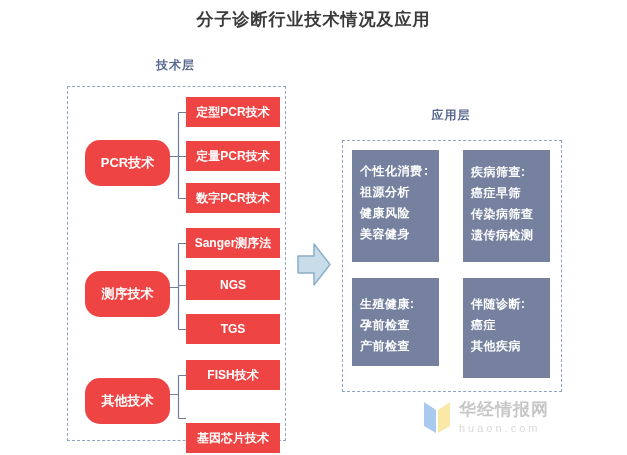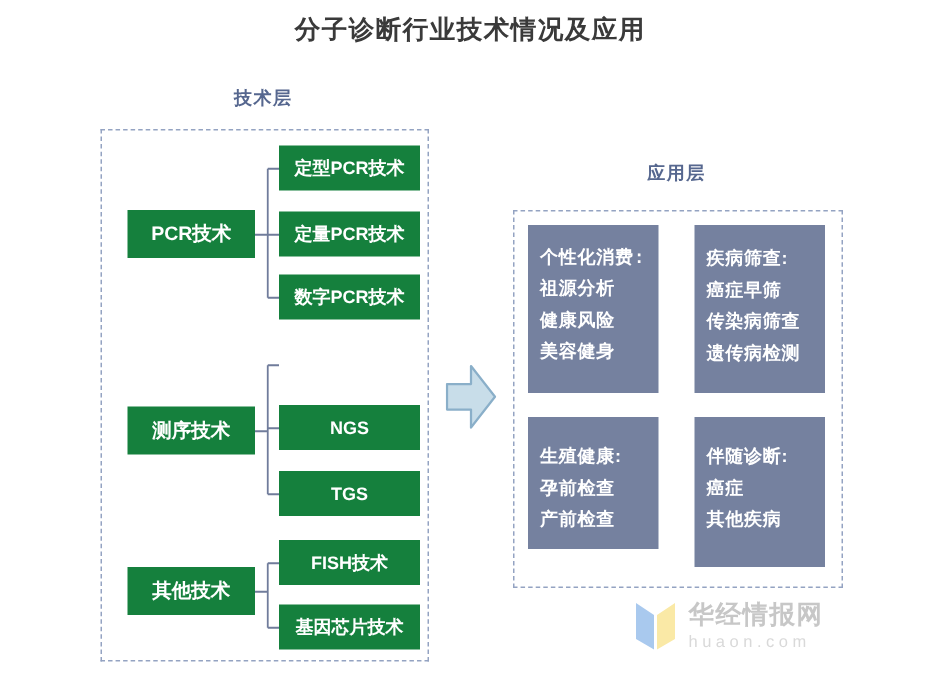--- a/index.html
+++ b/index.html
@@ -14,24 +14,24 @@
     letter-spacing: 1px;
   }
   .layer-label {
     position: absolute; text-align: center; font-size: 12px; font-weight: bold;
     color: #56678f; letter-spacing: 1px;
   }
   .dash-panel {
     position: absolute; border: 1px dashed #94a3c2; background: transparent;
   }
   .pbox, .cbox {
-    position: absolute; background: #15803d; color: #ffffff; font-weight: bold;
+    position: absolute; background: #ef4444; color: #ffffff; font-weight: bold;
     display: flex; align-items: center; justify-content: center; text-align: center;
   }
-  .pbox { width: 85px; height: 32px; left: 85px; font-size: 13px; }
+  .pbox { width: 85px; height: 46px; left: 85px; font-size: 13px; border-radius: 15px; }
   .cbox { width: 94px; height: 30px; left: 186px; font-size: 12px; }
   .abox {
     position: absolute; background: #75819f; color: #ffffff; font-weight: bold;
     width: 87px; font-size: 12px; line-height: 21px; padding: 12px 5px 0 8px;
     letter-spacing: 0.5px;
   }
   .abox.row2 { padding-top: 16px; }
   .connector-svg, .arrow-svg, .logo-svg { position: absolute; pointer-events: none; }
   .watermark { position: absolute; left: 424px; top: 398px; display: flex; }
   .wm-text { margin-left: 8px; }
@@ -48,24 +48,25 @@
   <div class="layer-label" style="left:67px; top:57px; width:217px;">技术层</div>
   <div class="dash-panel" style="left:67px; top:86px; width:219px; height:355px;"></div>
 
   <div class="pbox" style="top:140px;">PCR技术</div>
   <div class="pbox" style="top:271px;">测序技术</div>
   <div class="pbox" style="top:378px;">其他技术</div>
 
   <div class="cbox" style="top:97px;">定型PCR技术</div>
   <div class="cbox" style="top:141px;">定量PCR技术</div>
   <div class="cbox" style="top:183px;">数字PCR技术</div>
+  <div class="cbox" style="top:228px;">Sanger测序法</div>
   <div class="cbox" style="top:270px;">NGS</div>
   <div class="cbox" style="top:314px;">TGS</div>
   <div class="cbox" style="top:360px;">FISH技术</div>
-  <div class="cbox" style="top:403px;">基因芯片技术</div>
+  <div class="cbox" style="top:423px;">基因芯片技术</div>
 
   <svg class="connector-svg" style="left:0; top:0;" width="627" height="455">
     <g stroke="#707c9b" stroke-width="1.2" fill="none">
 
       <path d="M170,156.5 H178.5 M178.5,112.5 V198.5 M178.5,112.5 H186 M178.5,156.5 H186 M178.5,198.5 H186"></path>
 
       <path d="M170,287.5 H178.5 M178.5,243.5 V329.5 M178.5,243.5 H186 M178.5,285.5 H186 M178.5,329.5 H186"></path>
 
       <path d="M170,394.5 H178.5 M178.5,375.5 V418.5 M178.5,375.5 H186 M178.5,418.5 H186"></path>
     </g>

